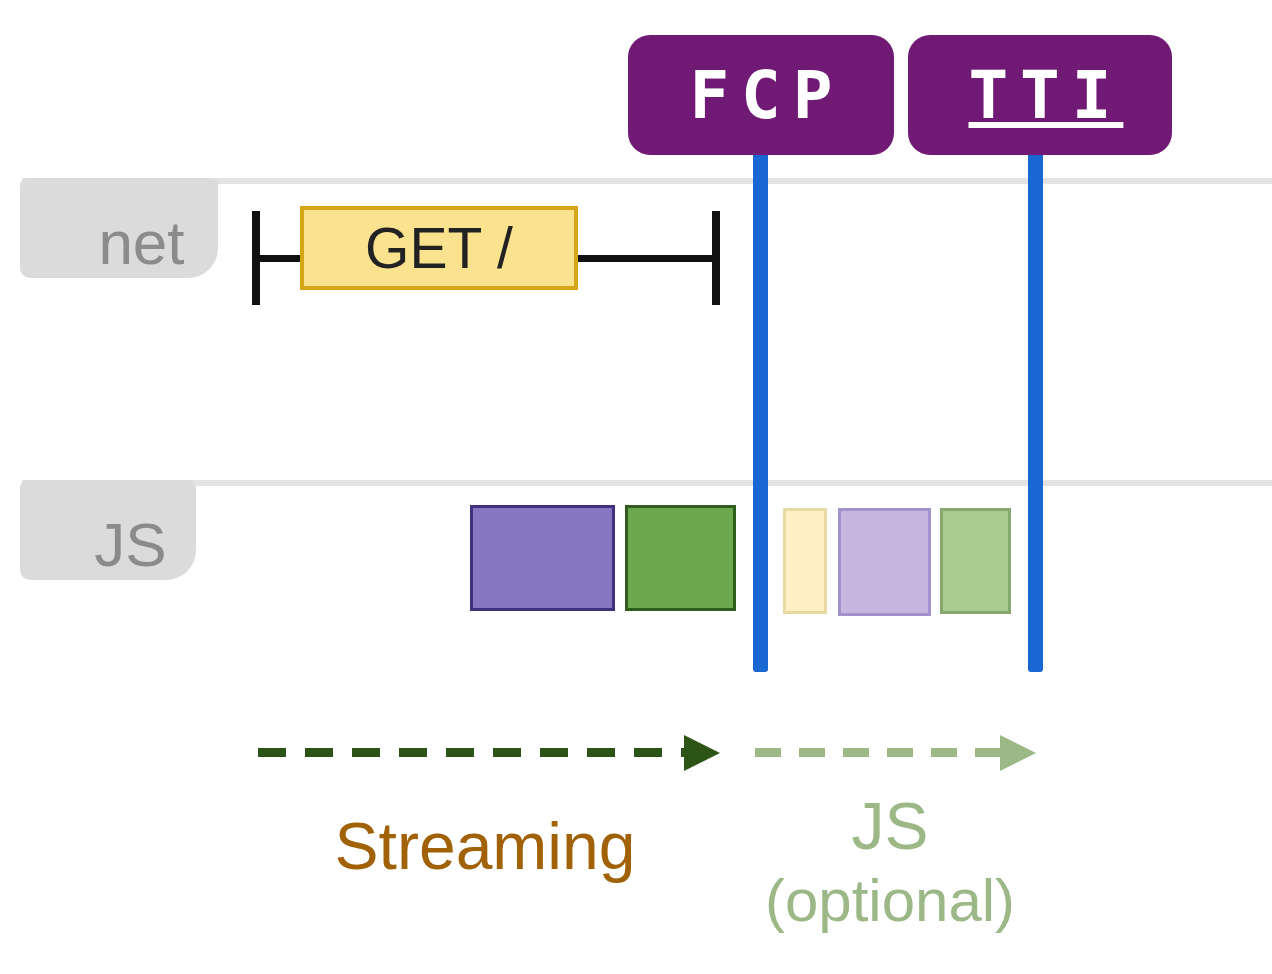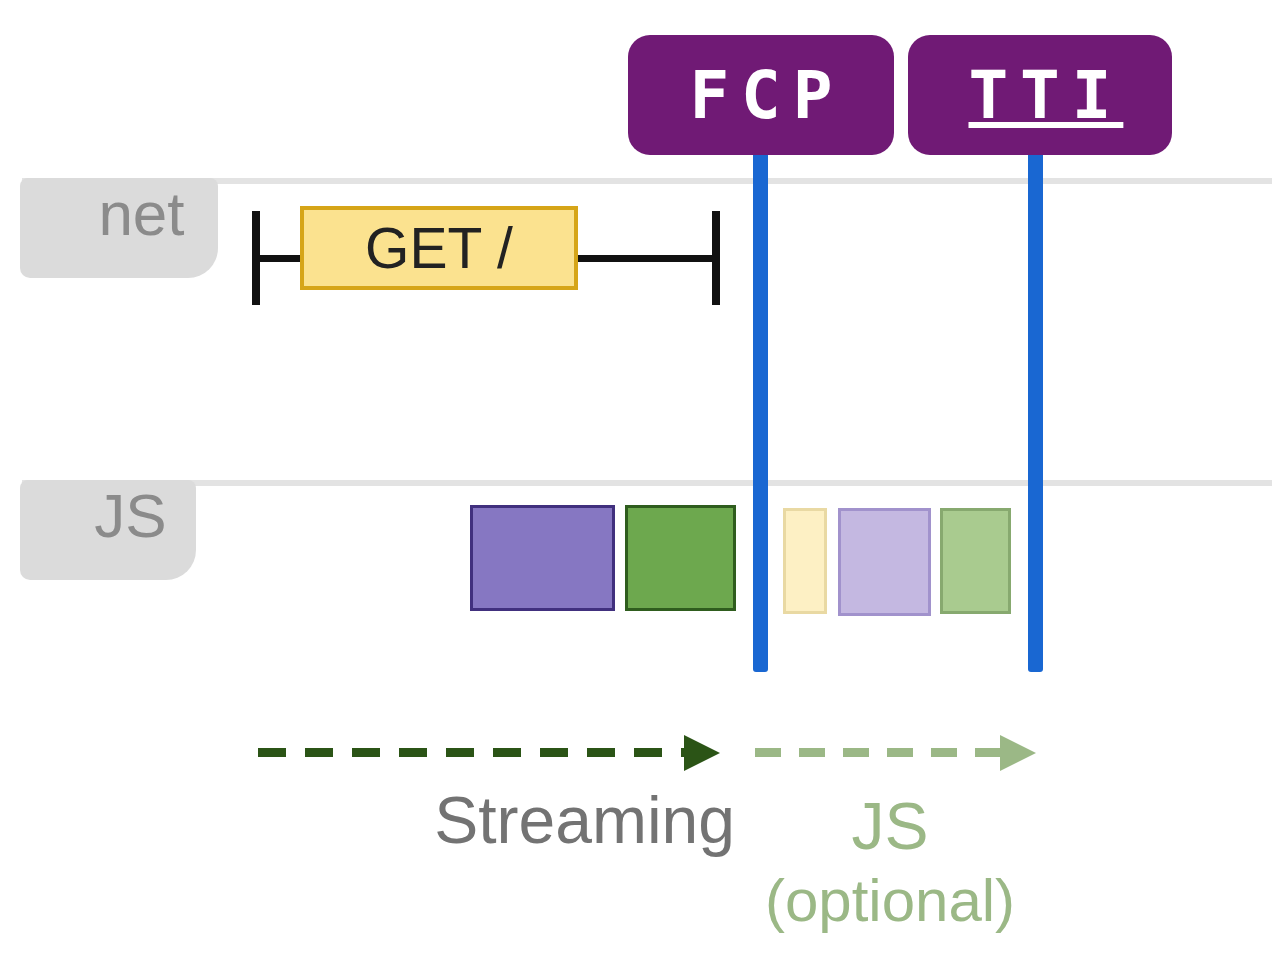--- a/index.html
+++ b/index.html
@@ -23,21 +23,21 @@
   }
   .lane-line.net { top: 178px; }
   .lane-line.js  { top: 480px; }
 
   
   .lane-chip {
     background: #dbdbdb;
     color: #8b8b8b;
     border-radius: 8px 8px 30px 10px;
     display: flex;
-    align-items: flex-start;
+    align-items: flex-end;
     justify-content: center;
     font-size: 62px;
     z-index: 2;
     padding-left: 45px;
   }
   .lane-chip.net { left: 20px; top: 178px; width: 198px; height: 100px; }
   .lane-chip.js  { left: 20px; top: 480px; width: 176px; height: 100px; }
 
   
   .ibeam-line { left: 255px; top: 255px; width: 463px; height: 7px; background: #111; z-index: 2; }
@@ -101,22 +101,22 @@
     width: 0; height: 0; top: 735px;
     border-top: 18px solid transparent;
     border-bottom: 18px solid transparent;
     z-index: 2;
   }
   .arrow-head.streaming { left: 684px; border-left: 36px solid #2b5416; }
   .arrow-head.optional  { left: 1000px; border-left: 36px solid #9bb886; }
 
   .caption { text-align: center; z-index: 2; }
   .caption.streaming {
-    left: 235px; top: 782px; width: 500px;
-    font-size: 66px; color: #737373; text-align: right;
+    left: 235px; top: 808px; width: 500px;
+    font-size: 66px; color: #a16207;
   }
   .caption.js-opt {
     left: 765px; top: 788px; width: 250px;
     font-size: 66px; color: #9bb886;
   }
   .caption.js-opt-sub {
     left: 715px; top: 866px; width: 350px;
     font-size: 60px; color: #9bb886;
   }
 </style>

